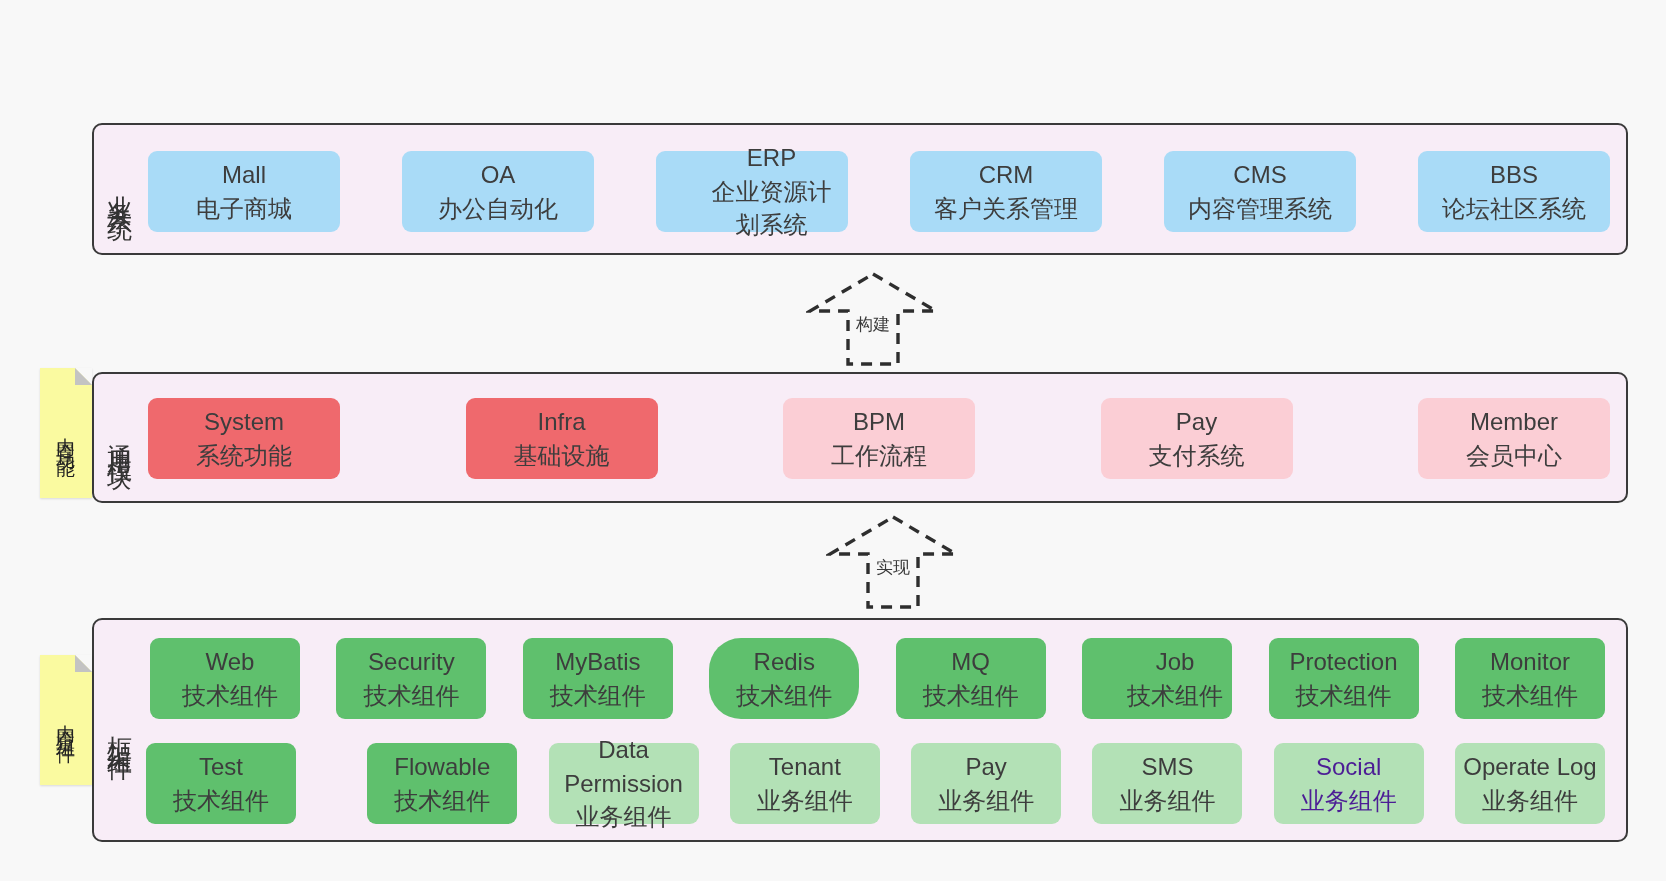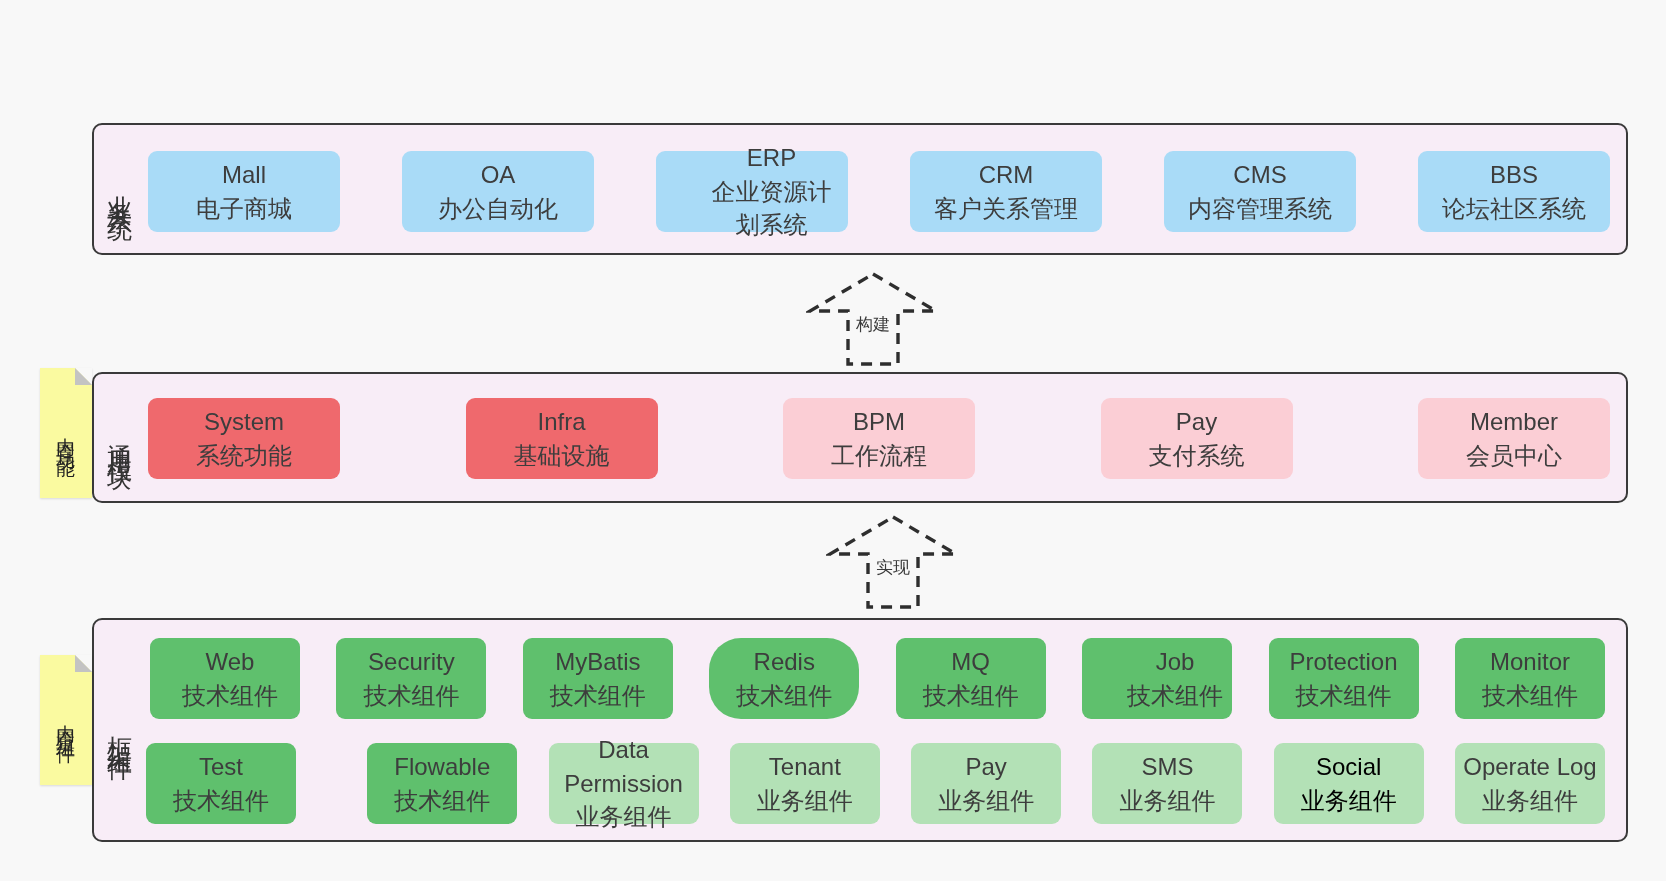--- a/index.html
+++ b/index.html
@@ -194,21 +194,21 @@
           <div>业务组件</div>
         </div>
         <div class="box" style="background: rgb(179, 225, 182); color: rgb(61, 61, 61);">
           <div>Pay</div>
           <div>业务组件</div>
         </div>
         <div class="box" style="background: rgb(179, 225, 182); color: rgb(61, 61, 61);">
           <div>SMS</div>
           <div>业务组件</div>
         </div>
-        <div class="box" style="background: rgb(179, 225, 182); color: #000000;">
+        <div class="box" style="background: rgb(179, 225, 182); color: #4c1d95;">
           <div>Social</div>
           <div>业务组件</div>
         </div>
         <div class="box" style="background: rgb(179, 225, 182); color: rgb(61, 61, 61);">
           <div>Operate Log</div>
           <div>业务组件</div>
         </div>
       </div>
   </section>
 

